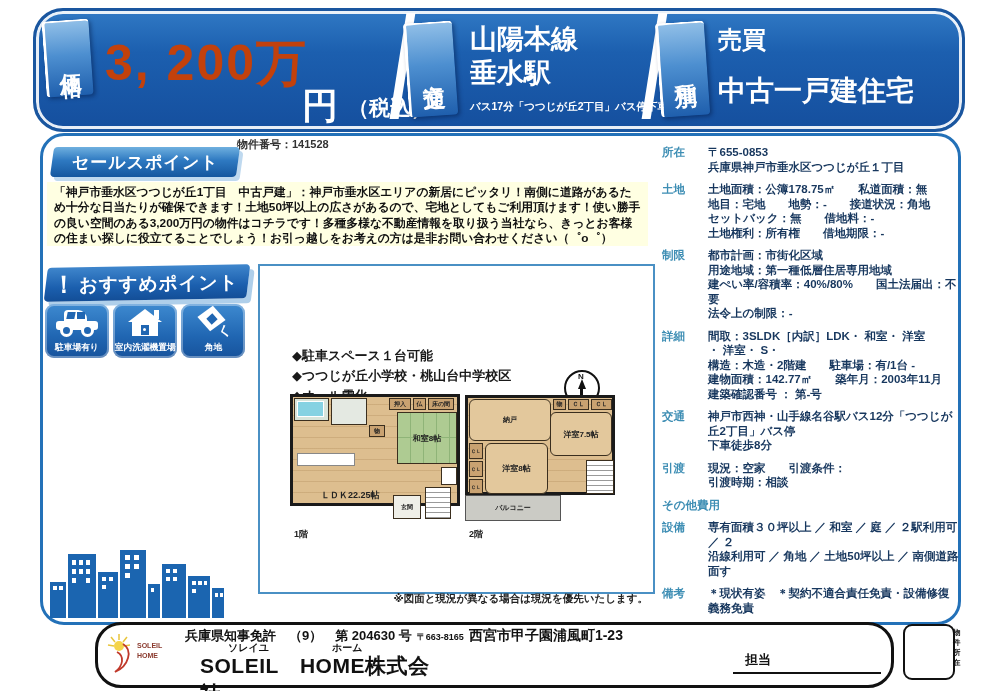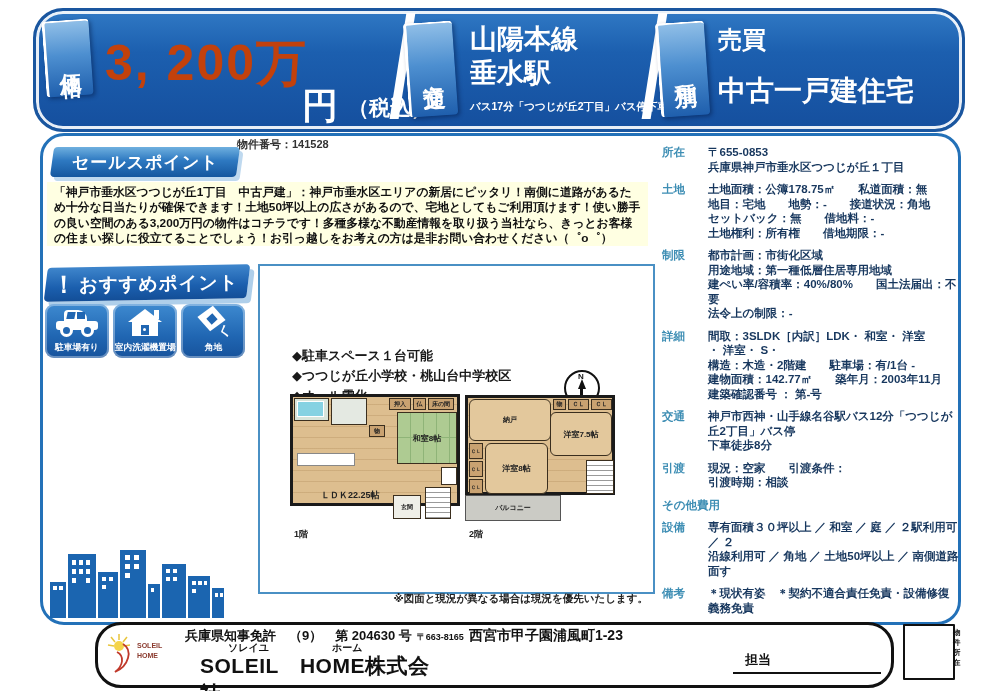--- a/index.html
+++ b/index.html
@@ -97,21 +97,21 @@
   .lic .c{font-size:14px;font-weight:bold;}
   .companyblk{left:200px;top:641px;width:240px;}
   .furi{position:relative;height:11px;font-size:10px;font-weight:bold;color:#111;}
   .furi .f1{position:absolute;left:28px;} .furi .f2{position:absolute;left:132px;}
   .cname{font-size:21px;font-weight:bold;color:#111;letter-spacing:.5px;}
   .telblk{left:437px;top:631px;color:#111;}
   .tel1{font-size:20px;font-weight:bold;letter-spacing:.5px;}
   .tel2{font-size:17px;font-weight:bold;margin-top:1px;}
   .staff{left:733px;top:650px;width:148px;height:22px;border-bottom:2.5px solid #111;}
   .staff span{font-size:13px;font-weight:bold;color:#111;margin-left:12px;}
-  .locbox{left:903px;top:624px;width:52px;height:56px;border:2.5px solid #111;border-radius:1px;box-sizing:border-box;padding-left:48px;}
+  .locbox{left:903px;top:624px;width:52px;height:56px;border:2.5px solid #111;border-radius:9px;box-sizing:border-box;padding-left:48px;}
   .locbox .t{font-size:7.5px;font-weight:bold;color:#111;text-align:center;padding-top:2px;}
   .locbox .l1{height:15px;border-bottom:1.5px solid #111;}
   .locbox .l2{height:17px;border-bottom:1.5px solid #111;}
 </style>
 </head>
 <body>
 
 <div id="page">
 
   <div class="abs banner">

